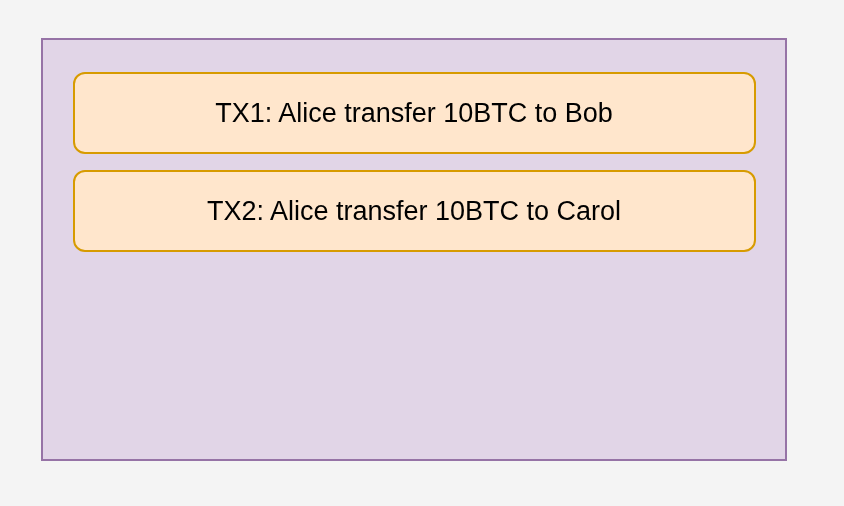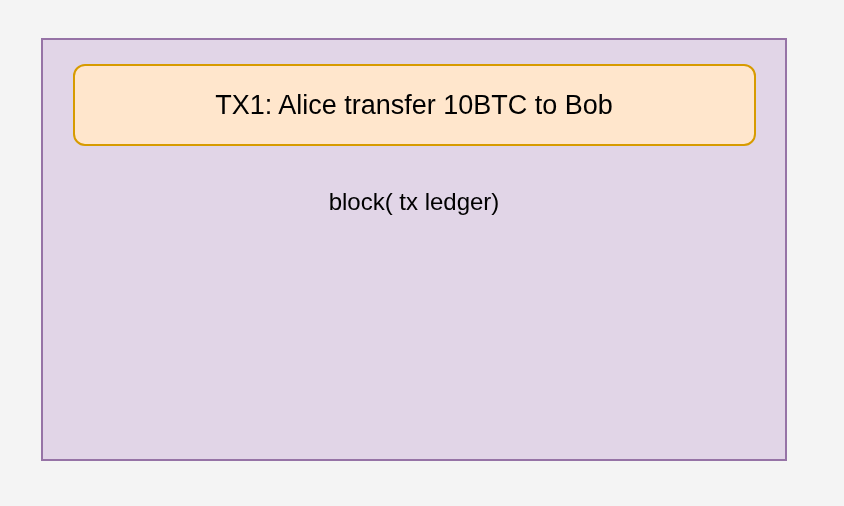--- a/index.html
+++ b/index.html
@@ -26,21 +26,21 @@
     left: 41px;
     top: 38px;
     width: 746px;
     height: 423px;
     background: #e1d5e7;
     border: 2px solid #9673a6;
     box-sizing: border-box;
     display: flex;
     flex-direction: column;
     align-items: center;
-    padding-top: 24px;
+    padding-top: 32px;
   }
 
   
   .tx-box {
     width: 683px;
     height: 82px;
     background: #ffe6cc;
     border: 2px solid #d79b00;
     border-radius: 12px;
     box-sizing: border-box;
@@ -72,19 +72,21 @@
 <body>
 
 <div id="canvas">
 
   <div class="block-container">
 
     <div class="tx-box">
       <span class="tx-label">TX1: Alice transfer 10BTC to Bob</span>
     </div>
 
+    <div class="tx-box">
+      <span class="tx-label">TX2: Alice transfer 10BTC to Carol</span>
+    </div>
 
 
-    <div class="block-caption">block( tx ledger)</div>
 
   </div>
 
 </div>
 
 </body></html>

